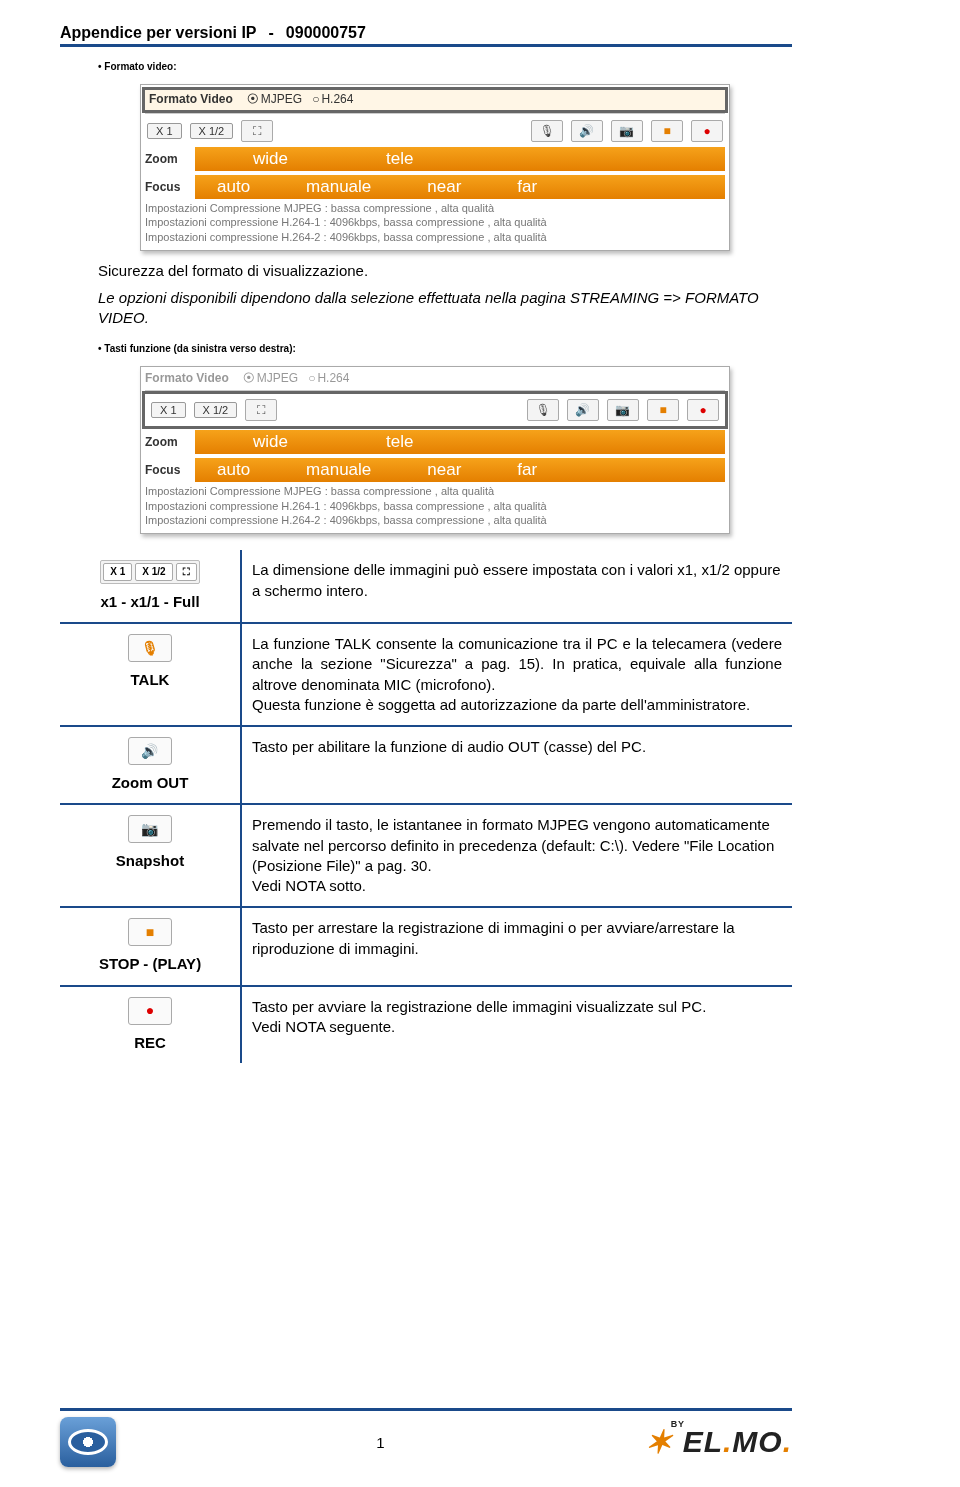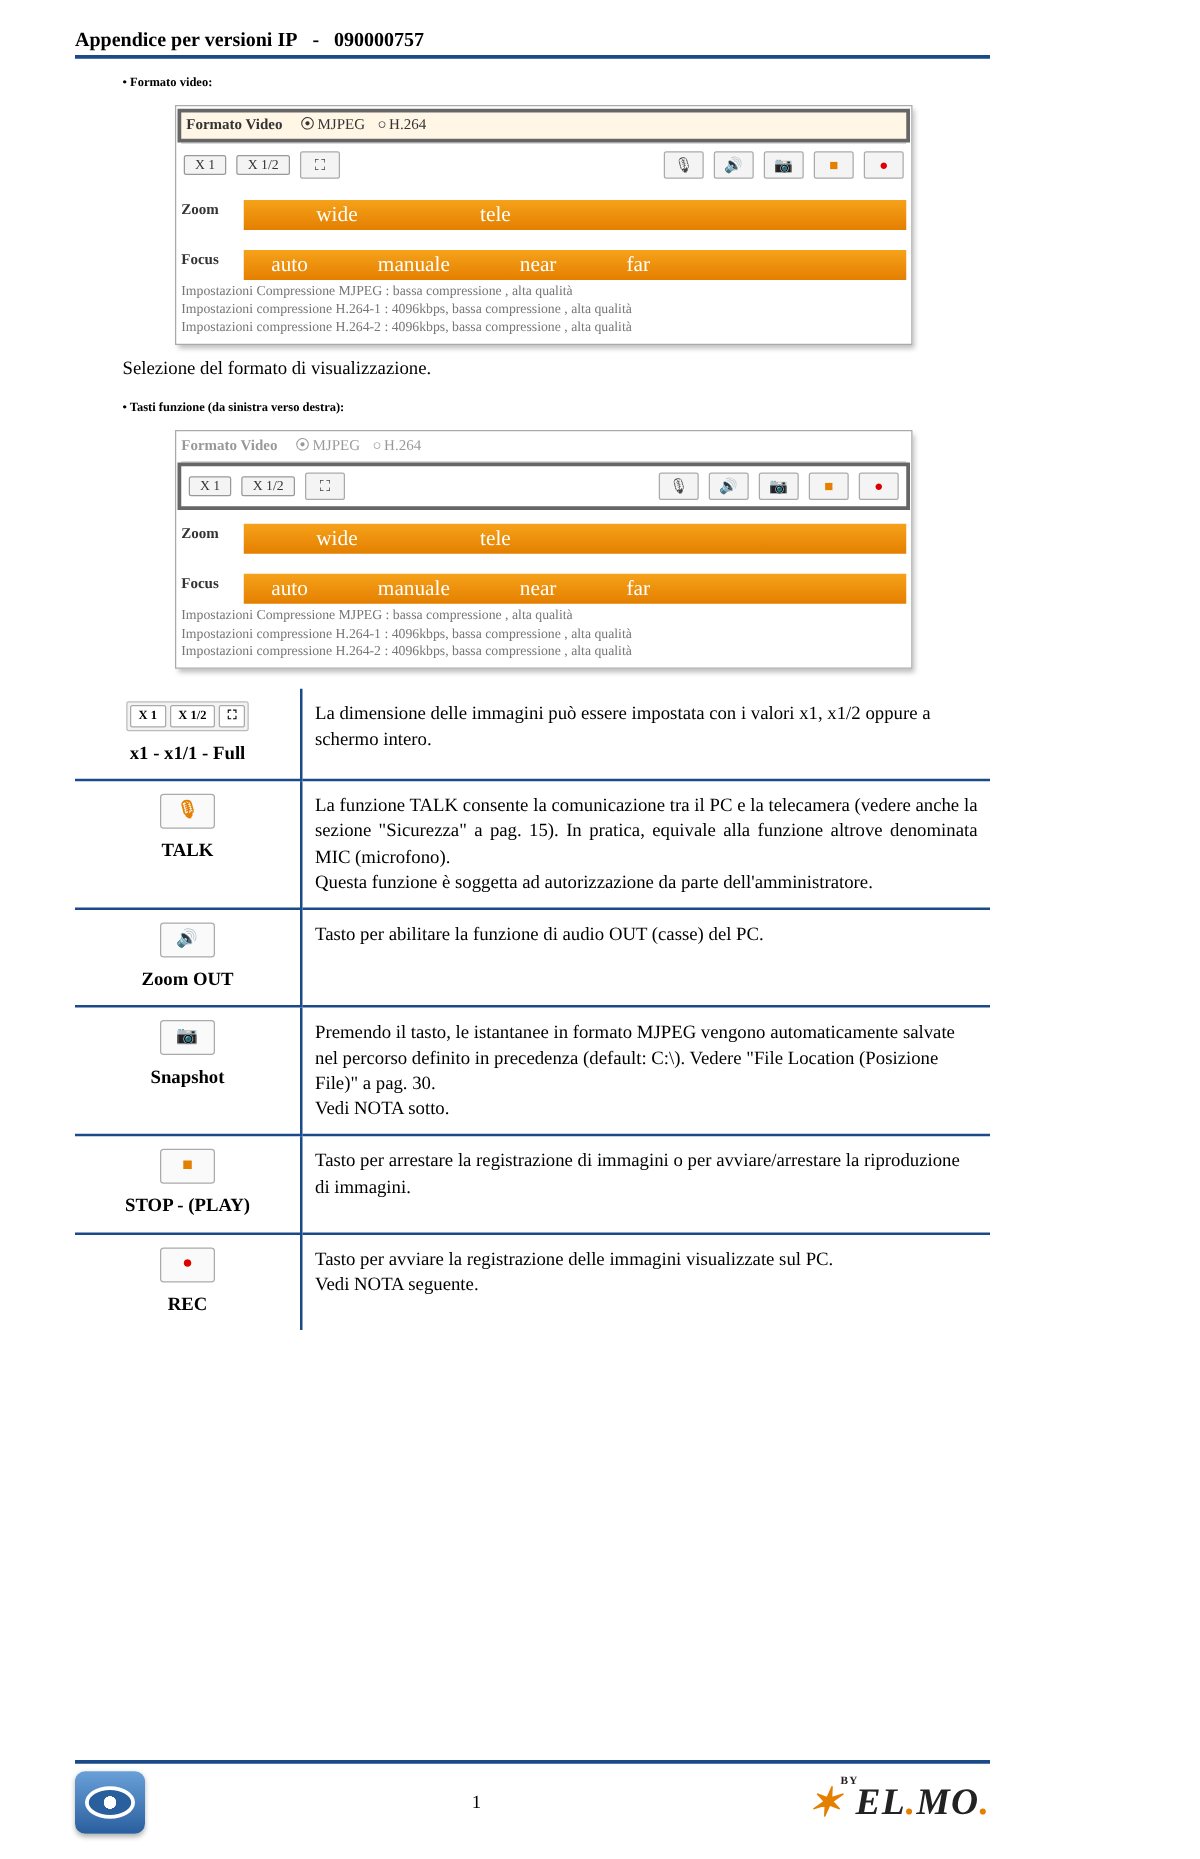--- a/index.html
+++ b/index.html
@@ -9,21 +9,20 @@
     font-size: 15px;
     color: #000;
     background: #fff;
   }
   .page {
     width: 852px;
     min-height: 1487px;
     box-sizing: border-box;
     padding: 24px 60px 108px 60px;
     position: relative;
-    font-family: Liberation Serif, serif;
   }
   .hdr-row {
     display: flex;
     font-weight: bold;
     font-size: 16px;
     padding-bottom: 2px;
   }
   .hdr-rule {
     height: 3px;
     background: #1a4a8a;
@@ -82,21 +81,21 @@
     font-size:12px; color:#444;
   }
   .shot .orange-bar {
     background: linear-gradient(#f6a21a,#e47f00);
     color:#fff; font-size:17px;
     display:flex; align-items:center;
     padding:2px 0;
   }
   .shot .orange-bar span { padding:0 40px 0 58px; }
   .shot .orange-bar .alt { padding:0 40px 0 58px; }
-  .shot .label-line { display:flex; padding:2px 0;margin-top:12px; }
+  .shot .label-line { display:flex; align-items:center; padding:2px 0; }
   .shot .label-line .lab { font-weight:bold; width:50px; }
   .shot .comp-text { color:#777; font-size:11px; line-height:1.3; }
   .hl-frame {
     outline: 3px solid #666;
     padding: 2px 4px;
     margin: 1px 0 2px 0;
   }
 
   
   table.ftable {
@@ -219,21 +218,22 @@
           <span style="padding:0 28px">near</span>
           <span style="padding:0 28px">far</span>
         </span>
       </div>
       <div class="comp-text">Impostazioni Compressione MJPEG : bassa compressione , alta qualità</div>
       <div class="comp-text">Impostazioni compressione H.264-1 : 4096kbps, bassa compressione , alta qualità</div>
       <div class="comp-text">Impostazioni compressione H.264-2 : 4096kbps, bassa compressione , alta qualità</div>
     </div>
   </div>
 
-  <div class="para">Selezione del formato di visualizzazione.</div>
+  <div class="para">Sicurezza del formato di visualizzazione.</div>
+  <div class="para" style="font-style:italic;">Le opzioni disponibili dipendono dalla selezione effettuata nella pagina STREAMING =&gt; FORMATO VIDEO.</div>
 
   <div class="bullet-line" style="margin-top:16px">• <span>Tasti funzione (da sinistra verso destra):</span></div>
 
   <div class="shot-wrap">
     <div class="shot">
       <div class="row-label" style="opacity:.5">
         <b>Formato Video</b>
         <span class="radio-fake"></span>
           <span>MJPEG</span>
         <span class="radio-open"></span>

